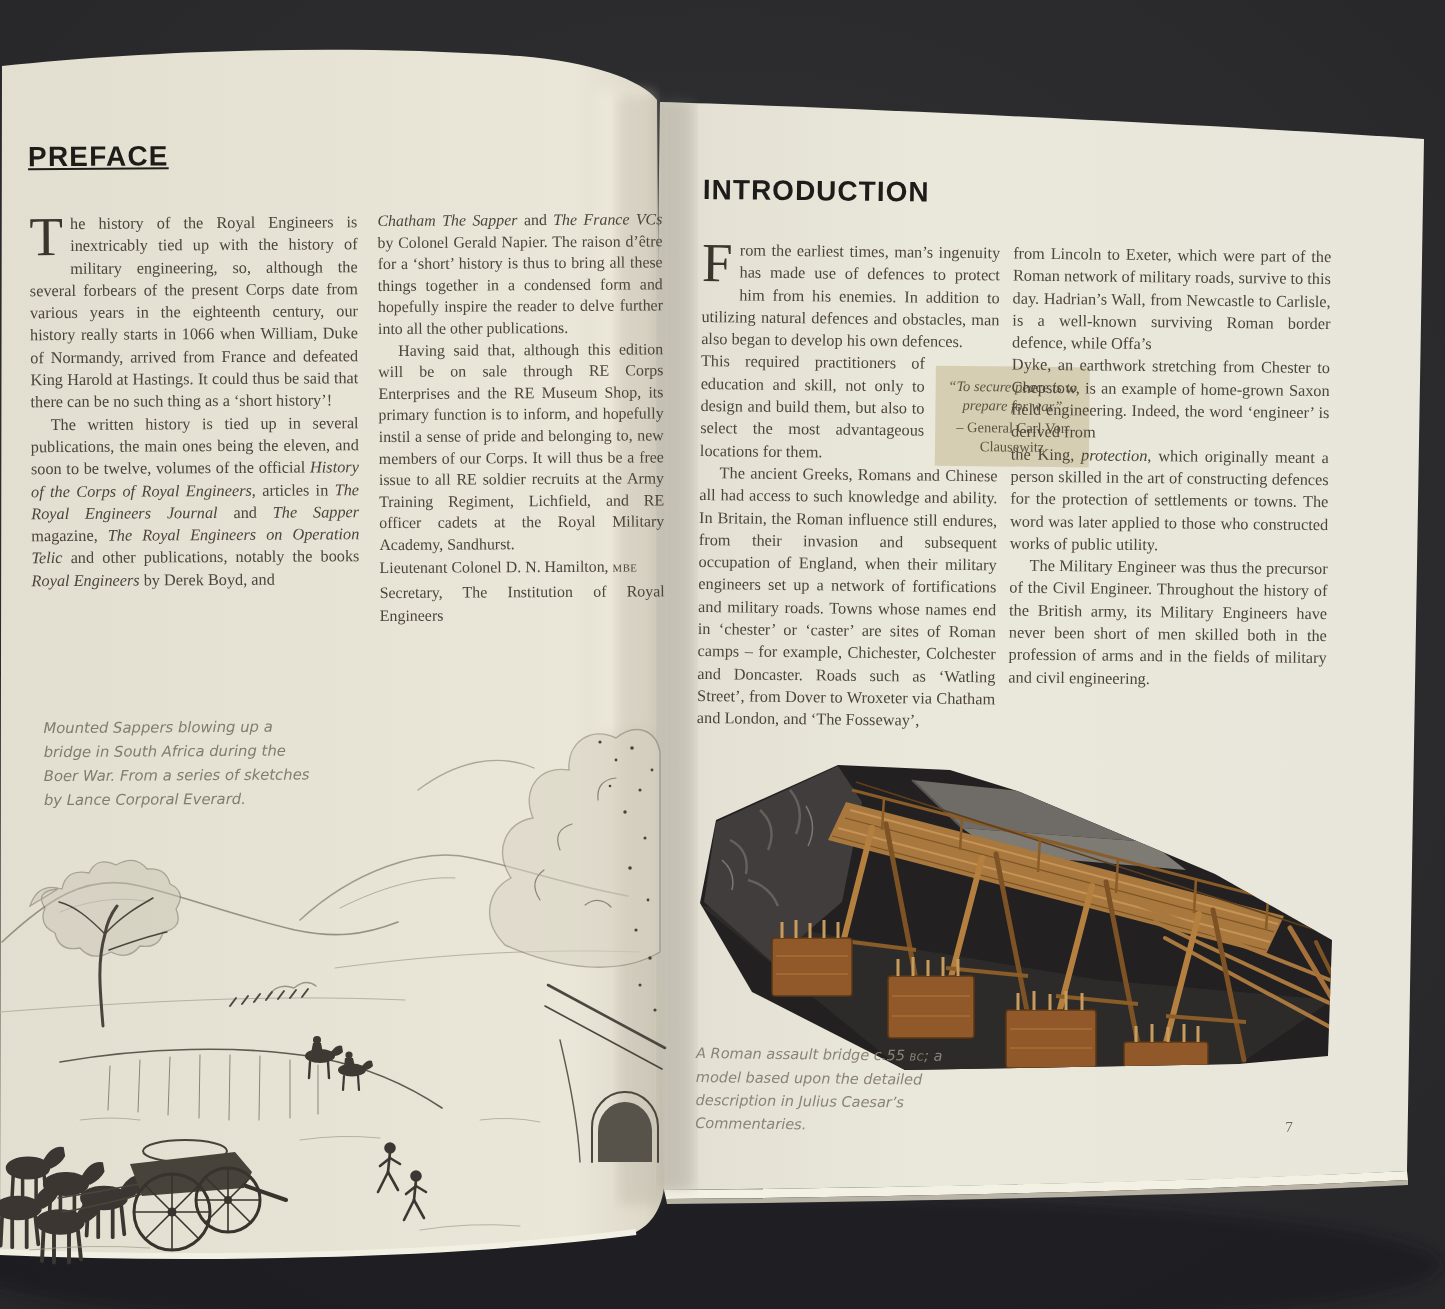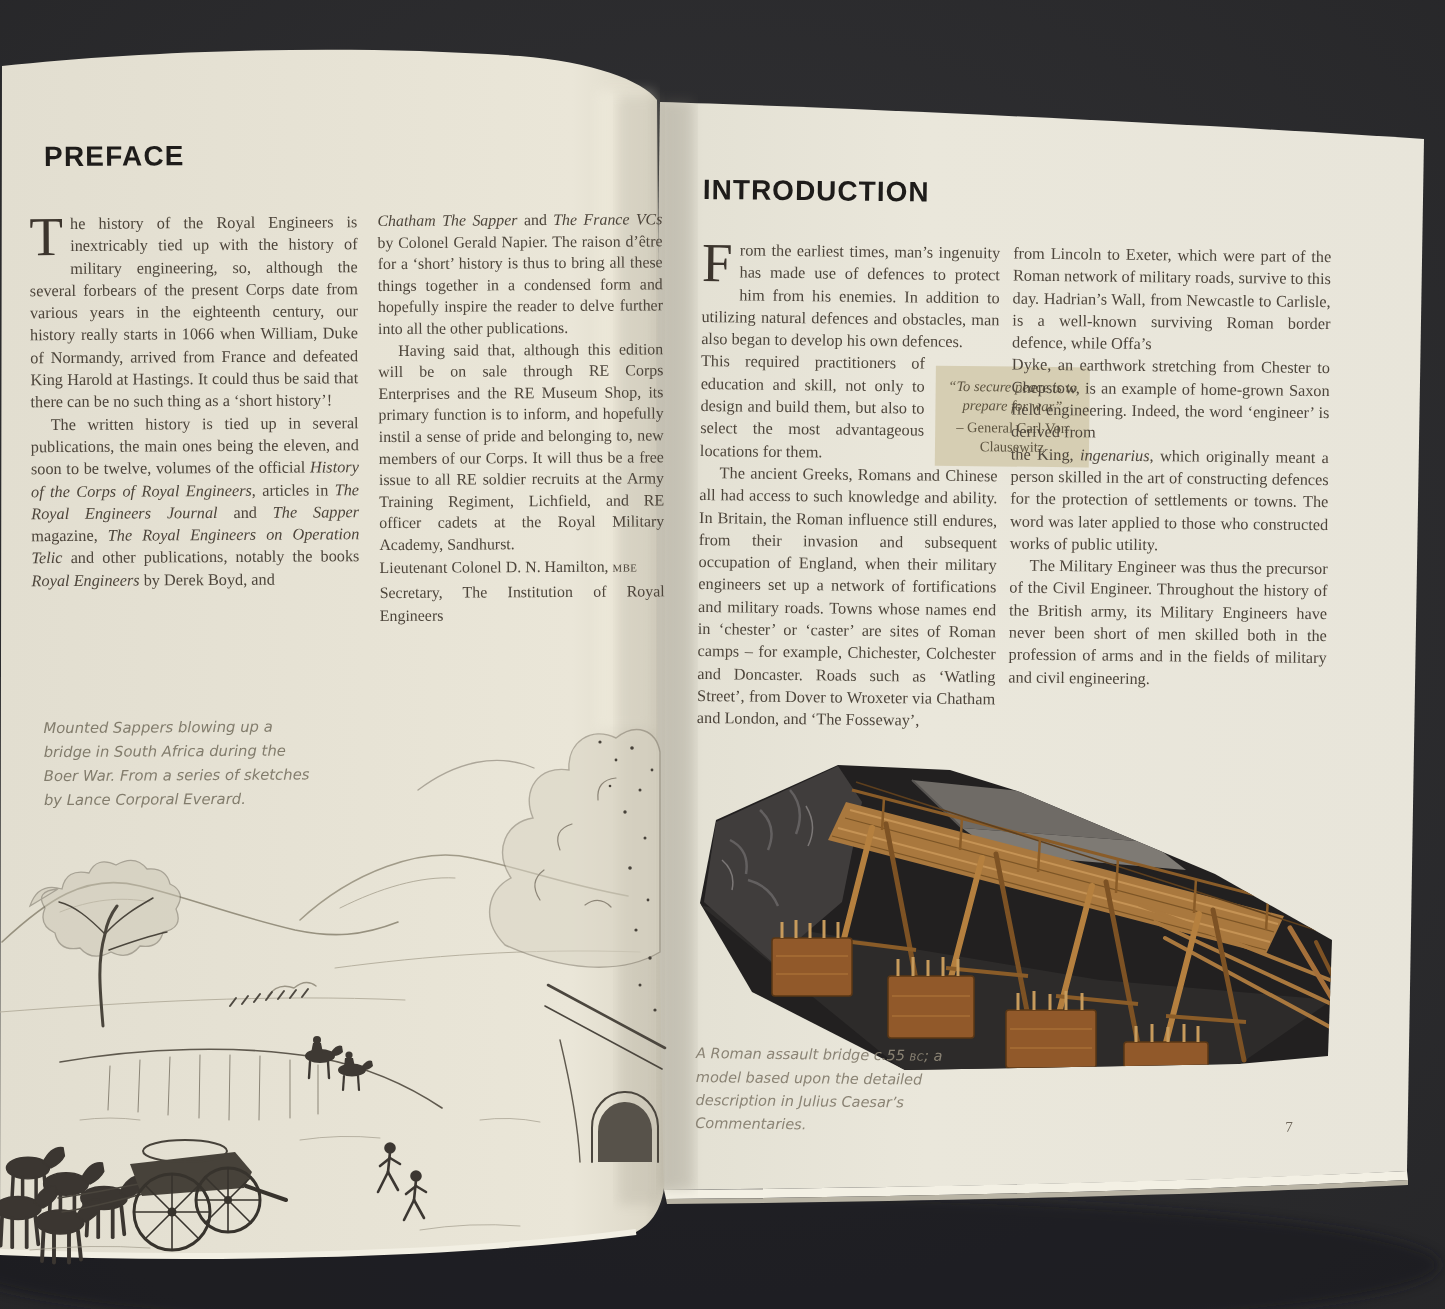--- a/index.html
+++ b/index.html
@@ -367,21 +367,21 @@
           </g>
         </g>
 
         <line x1="1290" y1="928" x2="1336" y2="1005" stroke="#a5703a" stroke-width="5" stroke-linecap="round"></line>
         <line x1="1316" y1="942" x2="1342" y2="995" stroke="#7d5224" stroke-width="4" stroke-linecap="round"></line>
       </g>
     </g>
   </svg>
 
   <div class="left-content">
-    <div class="page-heading" style="left:44px;top:141px;">PREFACE</div>
+    <div class="page-heading" style="left:28px;top:141px;text-decoration:underline;">PREFACE</div>
 
     <div class="col" style="left:29px;top:213px;width:328px;">
       <p><span class="dropcap">T</span><span>he history of the Royal Engineers is inextricably tied up with the history of military engineering, so, although the several forbears of the present Corps date from various years in the eighteenth century, our history really starts in 1066 when William, Duke of Normandy, arrived from France and defeated King Harold at Hastings. It could thus be said that there can be no such thing as a ‘short history’!</span></p>
       <p class="indent"><span>The written history is tied up in several publications, the main ones being the eleven, and soon to be twelve, volumes of the official </span><i>History of the Corps of Royal Engineers</i><span>, articles in </span><i>The Royal Engineers Journal</i><span> and </span><i>The Sapper</i><span> magazine, </span><i>The Royal Engineers on Operation Telic</i><span> and other publications, notably the books </span><i>Royal Engineers</i><span> by Derek Boyd, and</span></p>
     </div>
 
     <div class="col" style="left:377px;top:212px;width:285px;font-size:15.9px;line-height:21.6px;">
       <p><i>Chatham The Sapper</i><span> and </span><i>The France VCs</i><span> by Colonel Gerald Napier. The raison d’être for a ‘short’ history is thus to bring all these things together in a condensed form and hopefully inspire the reader to delve further into all the other publications.</span></p>
       <p class="indent">Having said that, although this edition will be on sale through RE Corps Enterprises and the RE Museum Shop, its primary function is to inform, and hopefully instil a sense of pride and belonging to, new members of our Corps. It will thus be a free issue to all RE soldier recruits at the Army Training Regiment, Lichfield, and RE officer cadets at the Royal Military Academy, Sandhurst.</p>
       <p class="signature"><span>Lieutenant Colonel D. N. Hamilton, </span><span class="sc">MBE</span></p>
@@ -401,21 +401,21 @@
     </div>
 
     <div class="quote-box">
       <p class="q-line">“To secure peace is to prepare for war”</p>
       <p class="q-attr">– General Carl Von Clausewitz</p>
     </div>
 
     <div class="col" style="left:1014px;top:239px;width:318px;">
       <p>from Lincoln to Exeter, which were part of the Roman network of military roads, survive to this day. Hadrian’s Wall, from Newcastle to Carlisle, is a well-known surviving Roman border defence, while Offa’s</p>
       <p class="wrap-right">Dyke, an earthwork stretching from Chester to Chepstow, is an example of home-grown Saxon field engineering. Indeed, the word ‘engineer’ is derived from</p>
-      <p><span>the King, </span><i>ingenarius</i><span>, which originally meant a person skilled in the art of constructing defences for the protection of settlements or towns. The word was later applied to those who constructed works of public utility.</span></p>
+      <p><span>the King, </span><i>protection</i><span>, which originally meant a person skilled in the art of constructing defences for the protection of settlements or towns. The word was later applied to those who constructed works of public utility.</span></p>
       <p class="indent">The Military Engineer was thus the precursor of the Civil Engineer. Throughout the history of the British army, its Military Engineers have never been short of men skilled both in the profession of arms and in the fields of military and civil engineering.</p>
     </div>
 
     <div class="caption2" style="left:706px;top:1042px;width:278px;"><span>A Roman assault bridge c.55 </span><span class="sc">BC</span><span>; a model based upon the detailed description in Julius Caesar’s Commentaries.</span></div>
 
     <div class="page-num">7</div>
   </div>
 
 </div>
 

